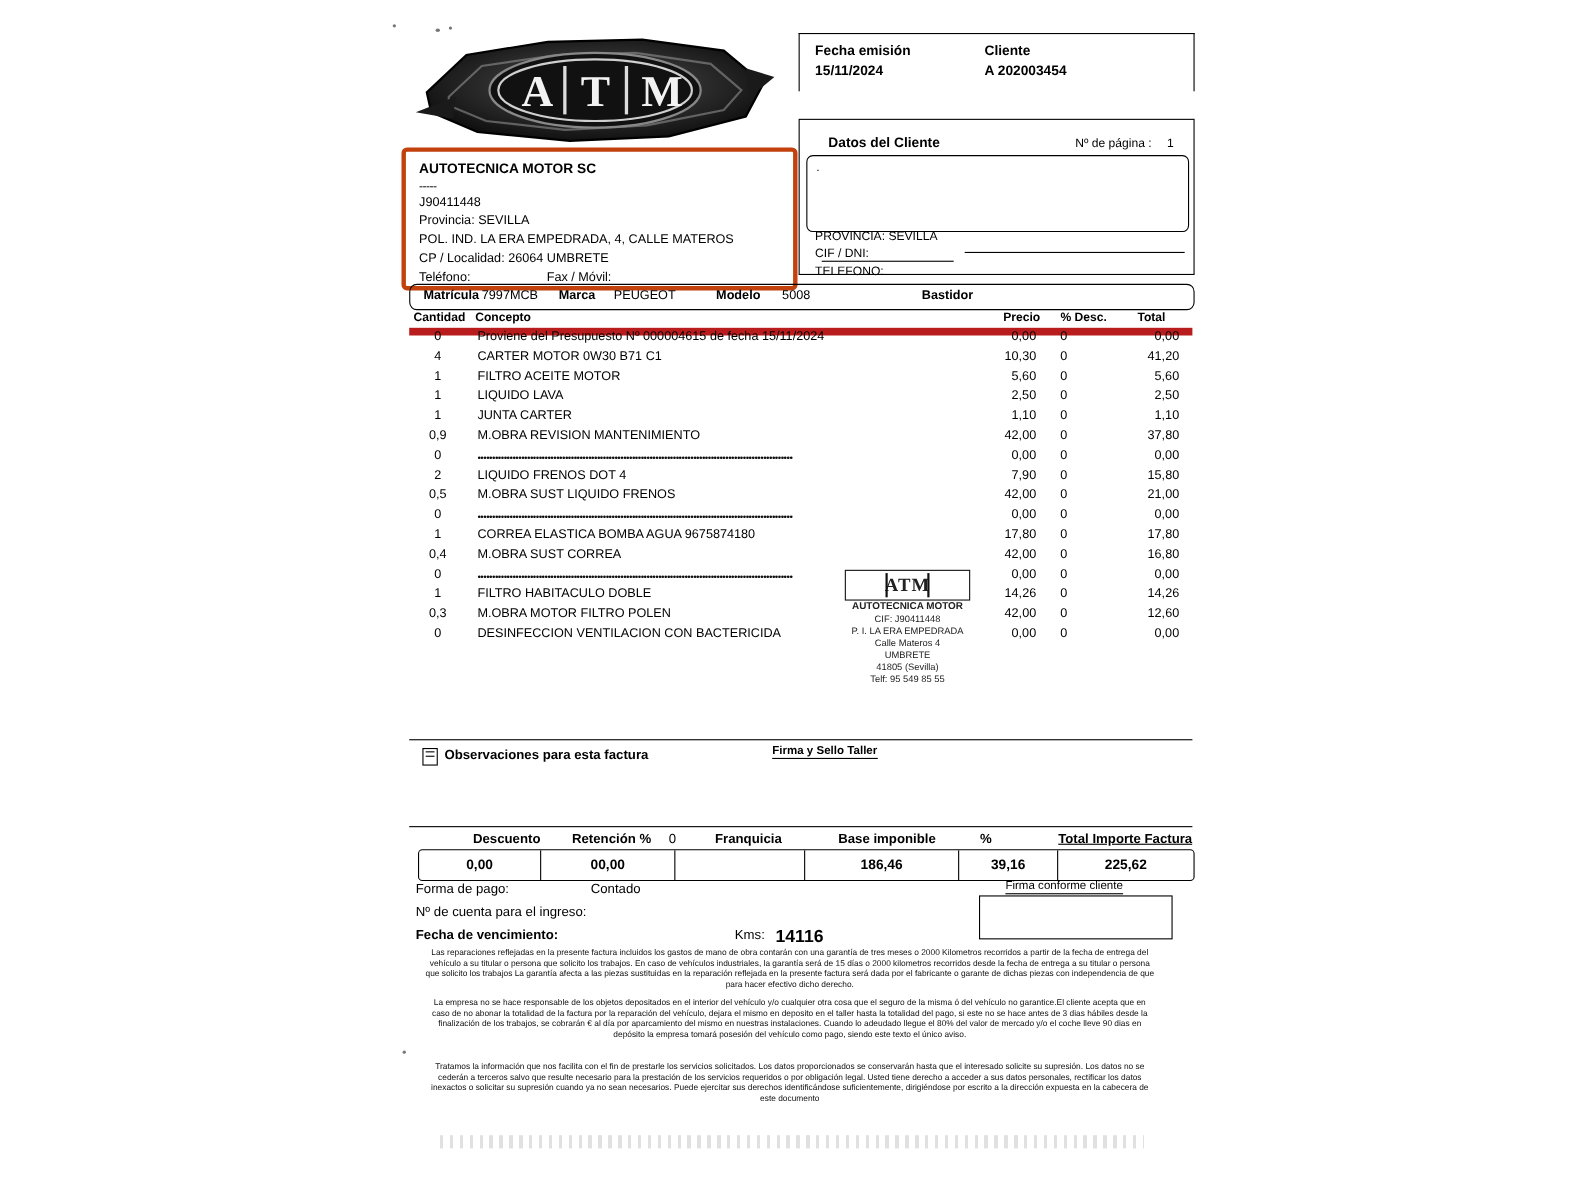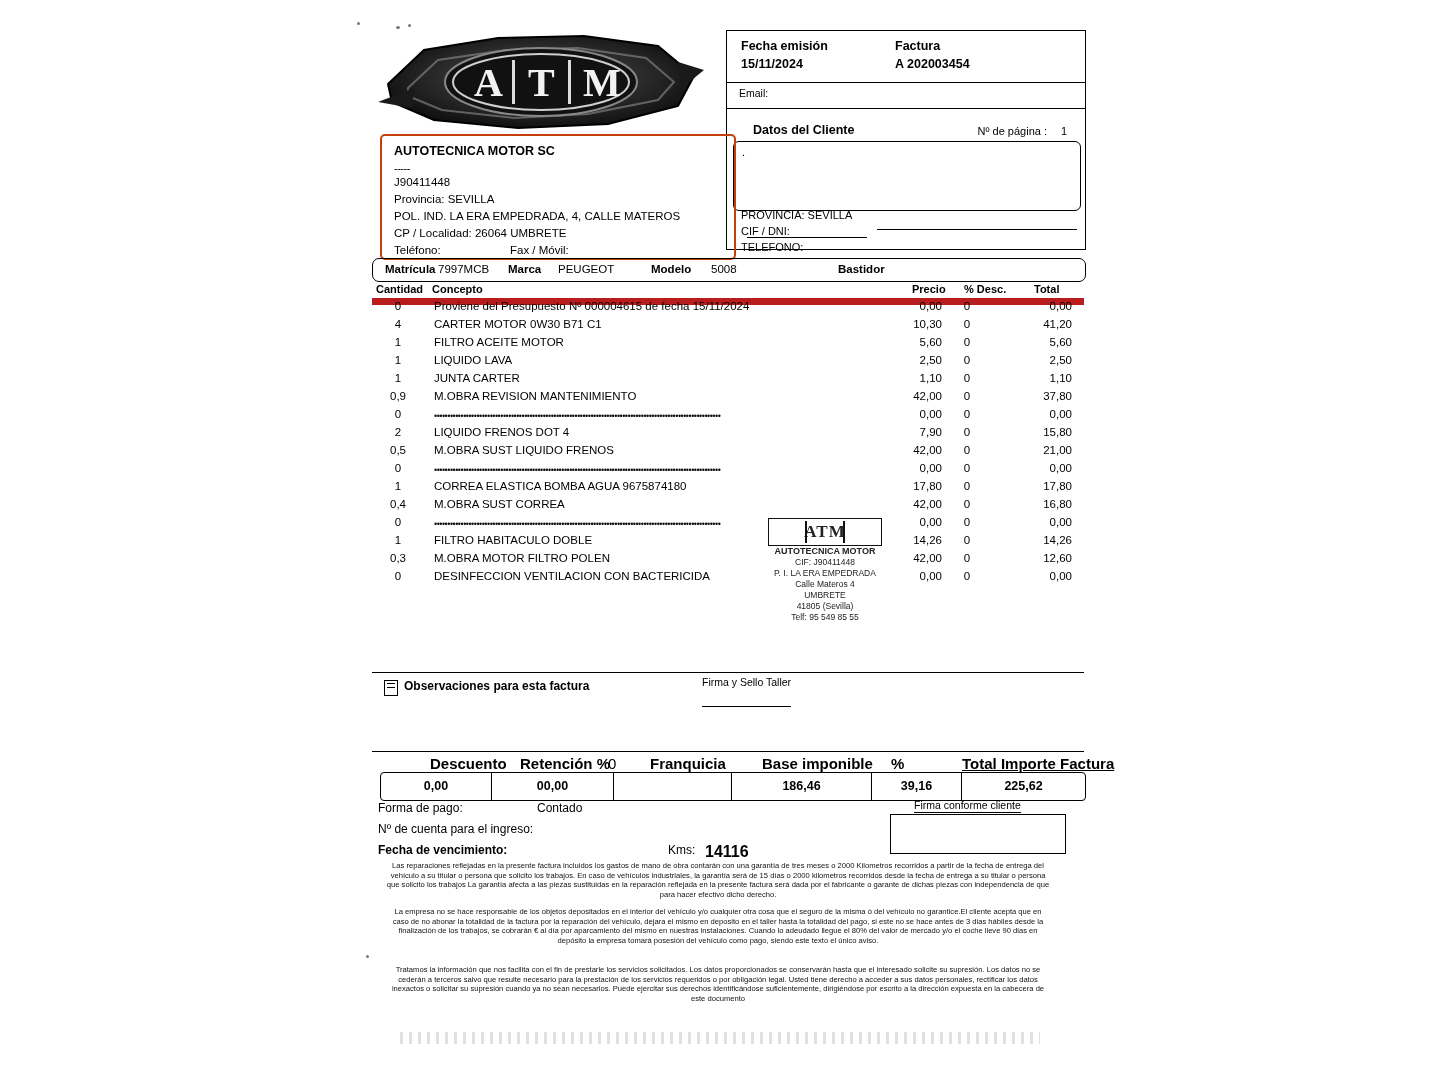--- a/index.html
+++ b/index.html
@@ -145,25 +145,25 @@
   .client-line-2 {
     position: absolute;
     left: 20px; top: 128px;
     width: 120px;
     border-bottom: 1px solid #000;
   }
 
   
   .company-box {
     position: absolute;
-    left: 380px;
+    left: 365px;
     top: 134px;
     width: 352px;
     height: 122px;
-    border: 2px solid #c2410c;
+    border: 4px solid #c2410c;
     border-radius: 5px;
     text-align: center;
   }
   .company-name {
     position: absolute;
     left: 12px; top: 8px;
     font-size: 12.5px;
     font-weight: bold;
   }
   .company-dashes {
@@ -350,34 +350,34 @@
     left: 404px;
     top: 679px;
     font-size: 12px;
     font-weight: bold;
   }
   .firma-taller {
     position: absolute;
     left: 702px;
     top: 676px;
     font-size: 10.5px;
-    font-weight: normal;
+    font-weight: bold;
     border-bottom: 1px solid #000;
-    padding-bottom: 18px;
+    padding-bottom: 1px;
   }
 
   
   .tot-rule {
     position: absolute;
     left: 372px;
     top: 751px;
     width: 712px;
     border-top: 1px solid #000;
   }
-  .tot-labels { position: absolute; top: 755px; font-size: 15px; font-weight: bold; }
+  .tot-labels { position: absolute; top: 755px; font-size: 12px; font-weight: bold; }
   .tl-desc { left: 430px; }
   .tl-ret { left: 520px; }
   .tl-ret-val { left: 608px; font-weight: normal; }
   .tl-fran { left: 650px; }
   .tl-base { left: 762px; }
   .tl-pct { left: 891px; }
   .tl-total { left: 962px; text-decoration: underline; }
 
   .tot-box {
     position: absolute;
@@ -494,27 +494,24 @@
         <rect x="190" y="30" width="3" height="44" fill="#dcdcdc"></rect>
         <path d="M0 72 L36 58 L34 78 Z" fill="#1a1a1a"></path>
         <path d="M326 40 L300 32 L304 58 Z" fill="#1a1a1a"></path>
       </g>
     </svg>
   </div>
 
   <div class="hdr-right">
     <div class="hdr-emission-label">Fecha emisión</div>
     <div class="hdr-emission-value">15/11/2024</div>
-    <div class="hdr-factura-label">Factura</div>
+    <div class="hdr-factura-label">Cliente</div>
     <div class="hdr-factura-value">A  202003454</div>
   </div>
 
-  <div class="email-box">
-    <div class="email-label">Email:</div>
-  </div>
 
   <div class="client-box">
     <div class="client-title">Datos del Cliente</div>
     <div class="client-page-label">Nº de página :</div>
     <div class="client-page-num">1</div>
     <div class="client-inner">
       <div class="client-dot">.</div>
     </div>
     <div class="client-line-1"></div>
     <div class="client-line-2"></div>

